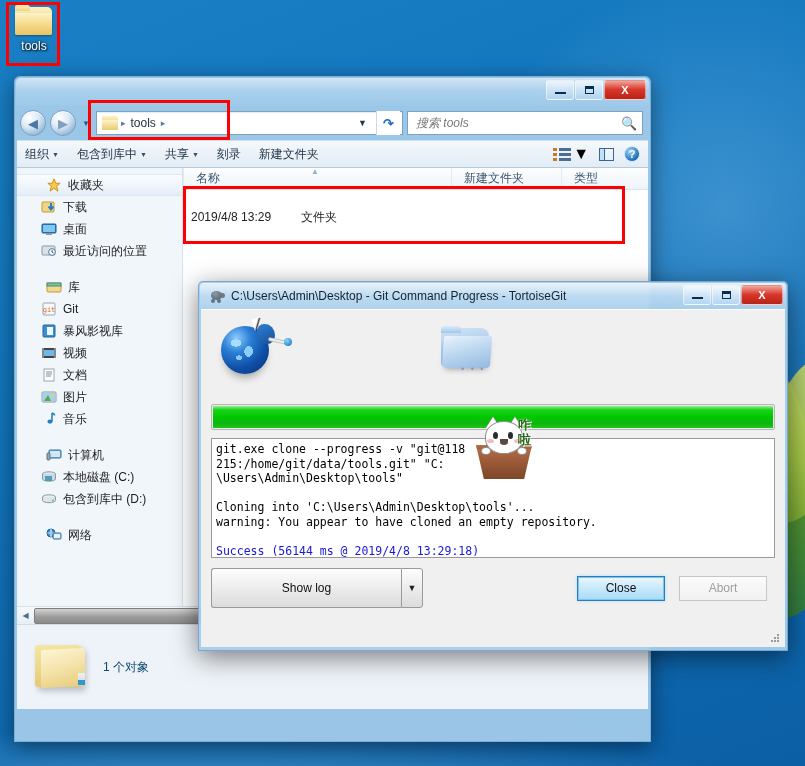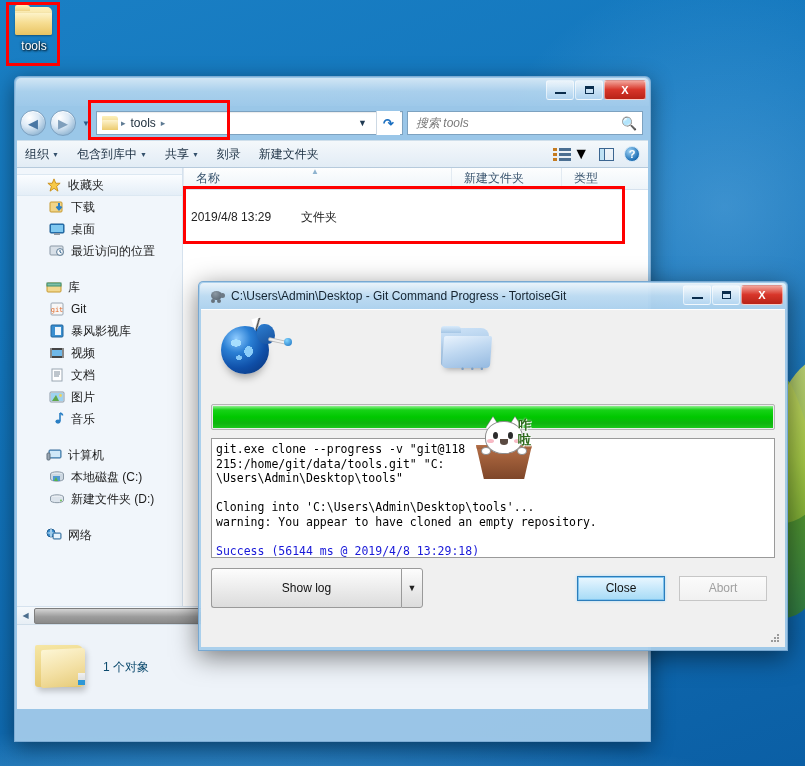--- a/index.html
+++ b/index.html
@@ -159,21 +159,21 @@
   }
 
   .exp-body { display:flex; height:438px; margin:0 1px; background:#fff; }
   .navpane {
     width:166px; background:#f1f6fb; border-right:1px solid #d6e2ee;
     padding:6px 0 0 0; overflow:hidden; position:relative;
   }
   .np-row { display:flex; align-items:center; gap:6px; height:22px; padding-left:10px; font-size:12px; color:#1c1c1c; white-space:nowrap;}
   .np-row.head { font-weight:normal;padding-left:29px; }
   .np-row.sel { background:linear-gradient(180deg,#fbfdff,#e4eef7); border-top:1px solid #dce8f2; border-bottom:1px solid #dce8f2;}
-  .np-row.child { padding-left:32px; }
+  .np-row.child { padding-left:24px; }
   .np-gap { height:14px; }
   .np-ico { width:16px; height:14px; flex:0 0 16px; position:relative; }
 
   .listpane { flex:1; display:flex; flex-direction:column; background:#fff; position:relative;}
   .colhdr {
     height:22px; display:flex; align-items:center;
     background:linear-gradient(180deg,#fdfefe,#eef4f9);
     border-bottom:1px solid #d6e2ee; font-size:12px; color:#39546e;
     position:relative;
   }
@@ -574,21 +574,21 @@
         <span>本地磁盘 (C:)</span>
       </div>
       <div class="np-row child">
         <span class="np-ico">
           <svg viewBox="0 0 16 14" width="16" height="14">
               <ellipse cx="8" cy="5" rx="6.5" ry="2.2" fill="#e9eef3" stroke="#8b99a6"></ellipse>
               <path d="M1.5 5 v3.5 a6.5 2.2 0 0 0 13 0 V5" fill="#dce4ec" stroke="#8b99a6"></path>
               <circle cx="12" cy="8.5" r="1" fill="#6fbf5a"></circle>
             </svg>
         </span>
-        <span>新建文件夹 (D:)</span>
+        <span>包含到库中 (D:)</span>
       </div>
       <div class="np-gap"></div>
 
       <div class="np-row head">
         <span class="np-ico">
           <svg viewBox="0 0 16 14" width="16" height="14">
               <circle cx="5" cy="5" r="4" fill="#3a8fd0" stroke="#1d5c91"></circle>
               <path d="M1.2 5h7.6M5 1.1 q2 3.9 0 7.8 M5 1.1 q-2 3.9 0 7.8" stroke="#cfe8f8" fill="none" stroke-width=".8"></path>
               <rect x="7" y="5" width="8" height="6" rx="1" fill="#9fcbe8" stroke="#3a6f9b"></rect>
               <rect x="8" y="6" width="6" height="4" fill="#e8f4fc"></rect>

